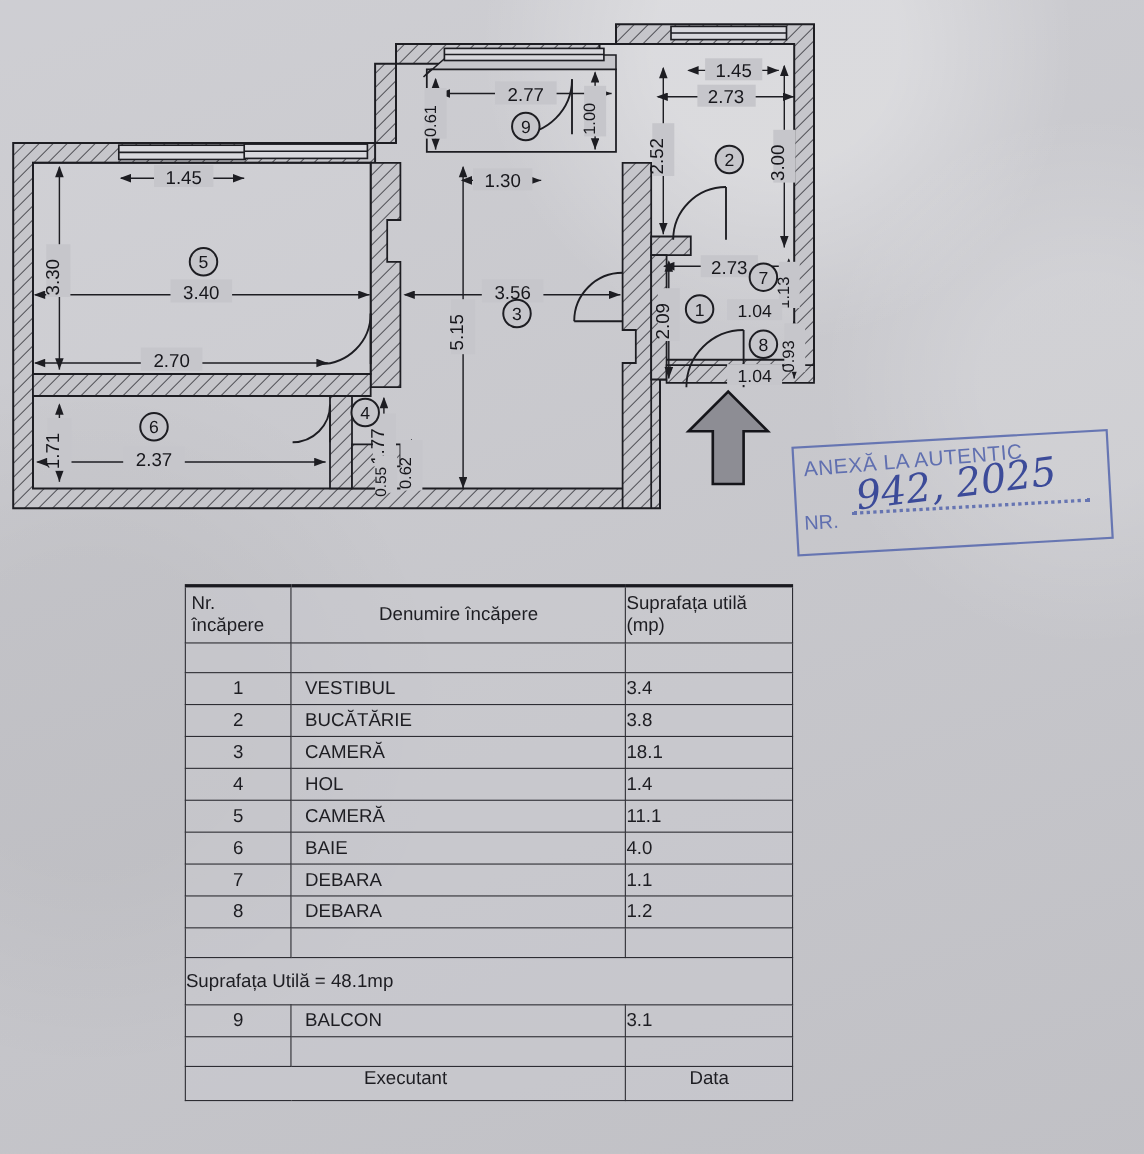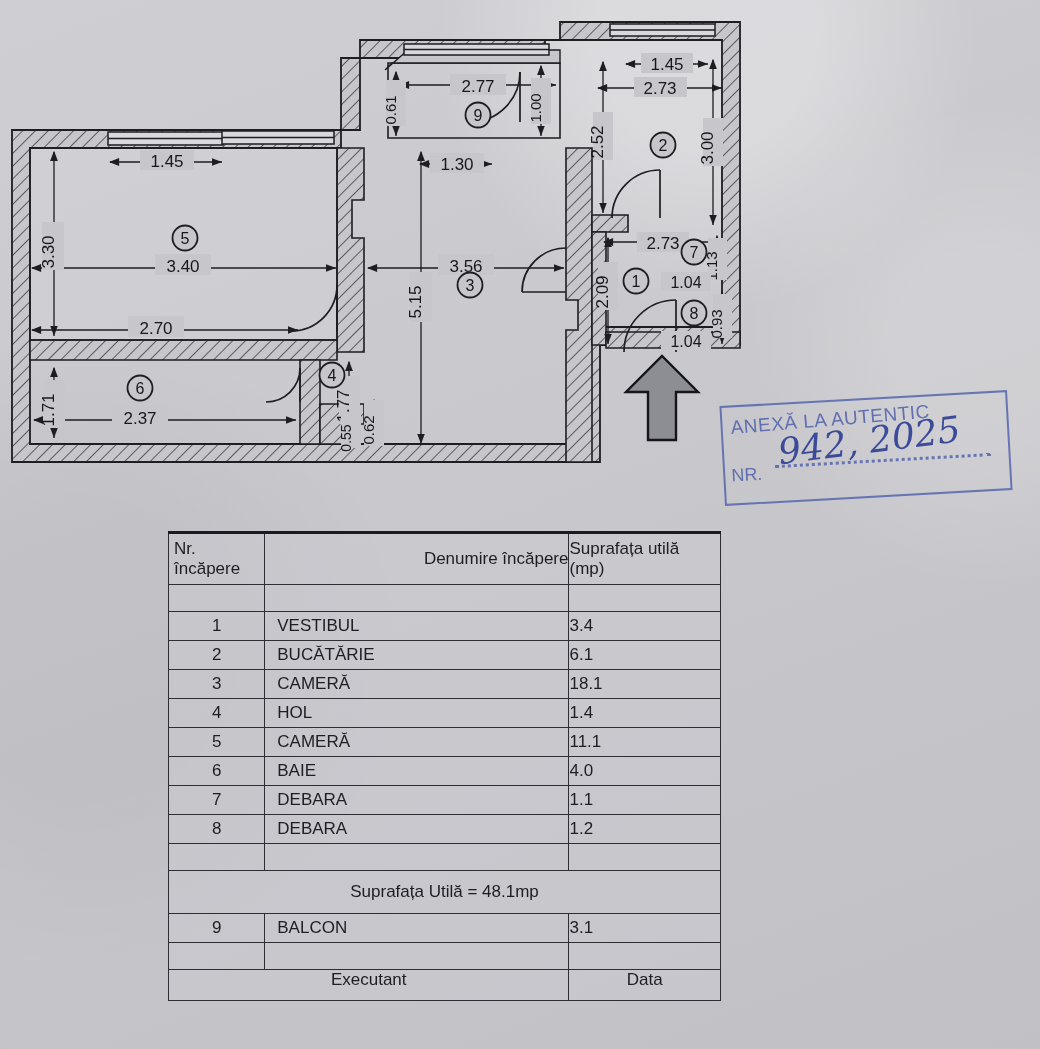--- a/index.html
+++ b/index.html
@@ -70,21 +70,21 @@
   .c-name{width:305px;text-align:left;padding-left:12px!important;}
   .c-area{width:156px;text-align:left;}
   thead th{height:50px;vertical-align:middle;line-height:1.15;}
   thead .th-nr{text-align:left;padding-left:5px!important;font-size:16px;}
   thead .th-name{font-size:18px;}
   thead .th-area{font-size:17px;line-height:1.2;}
   tbody tr{height:29px;}
   tr.blank{height:27px;}
   td.thickline{border-top:3px solid #1a1a20;}
   .sum-row td{
-    text-align:center;font-size:19px;height:42px;
+    font-size:19px;height:42px;
     border-top:3px solid #1a1a20;border-bottom:3px solid #1a1a20;
   }
   .foot td{height:30px;text-align:center;font-size:19px;vertical-align:top;margin-left:17px;}
   .foot .f-left{width:397px;}
   .foot .f-right{width:156px;}
 </style>
 </head>
 <body>
 
 <div class="paper-tex"></div>
@@ -295,21 +295,21 @@
   <div class="hand">942, 2025</div>
 </div>
 
 <table id="tbl">
   <thead>
     <tr class="outer-top">
       <th class="c-nr th-nr">
         <div>Nr.</div>
         <div>încăpere</div>
       </th>
-      <th class="c-name th-name" style="text-align:right;padding-left:0!important;">Denumire încăpere</th>
+      <th class="c-name th-name" style="text-align:center;padding-left:0!important;">Denumire încăpere</th>
       <th class="c-area th-area">
         <div>Suprafața utilă</div>
         <div>(mp)</div>
       </th>
     </tr>
   </thead>
   <tbody>
     <tr class="blank">
       <td class="c-nr"></td>
       <td class="c-name"></td>
@@ -318,21 +318,21 @@
   </tbody>
   <tbody id="rows-body">
       <tr>
         <td class="c-nr thickline">1</td>
         <td class="c-name thickline">VESTIBUL</td>
         <td class="c-area thickline">3.4</td>
       </tr>
       <tr>
         <td class="c-nr">2</td>
         <td class="c-name">BUCĂTĂRIE</td>
-        <td class="c-area">6.1</td>
+        <td class="c-area">3.8</td>
       </tr>
       <tr>
         <td class="c-nr">3</td>
         <td class="c-name">CAMERĂ</td>
         <td class="c-area">18.1</td>
       </tr>
       <tr>
         <td class="c-nr">4</td>
         <td class="c-name">HOL</td>
         <td class="c-area">1.4</td>

